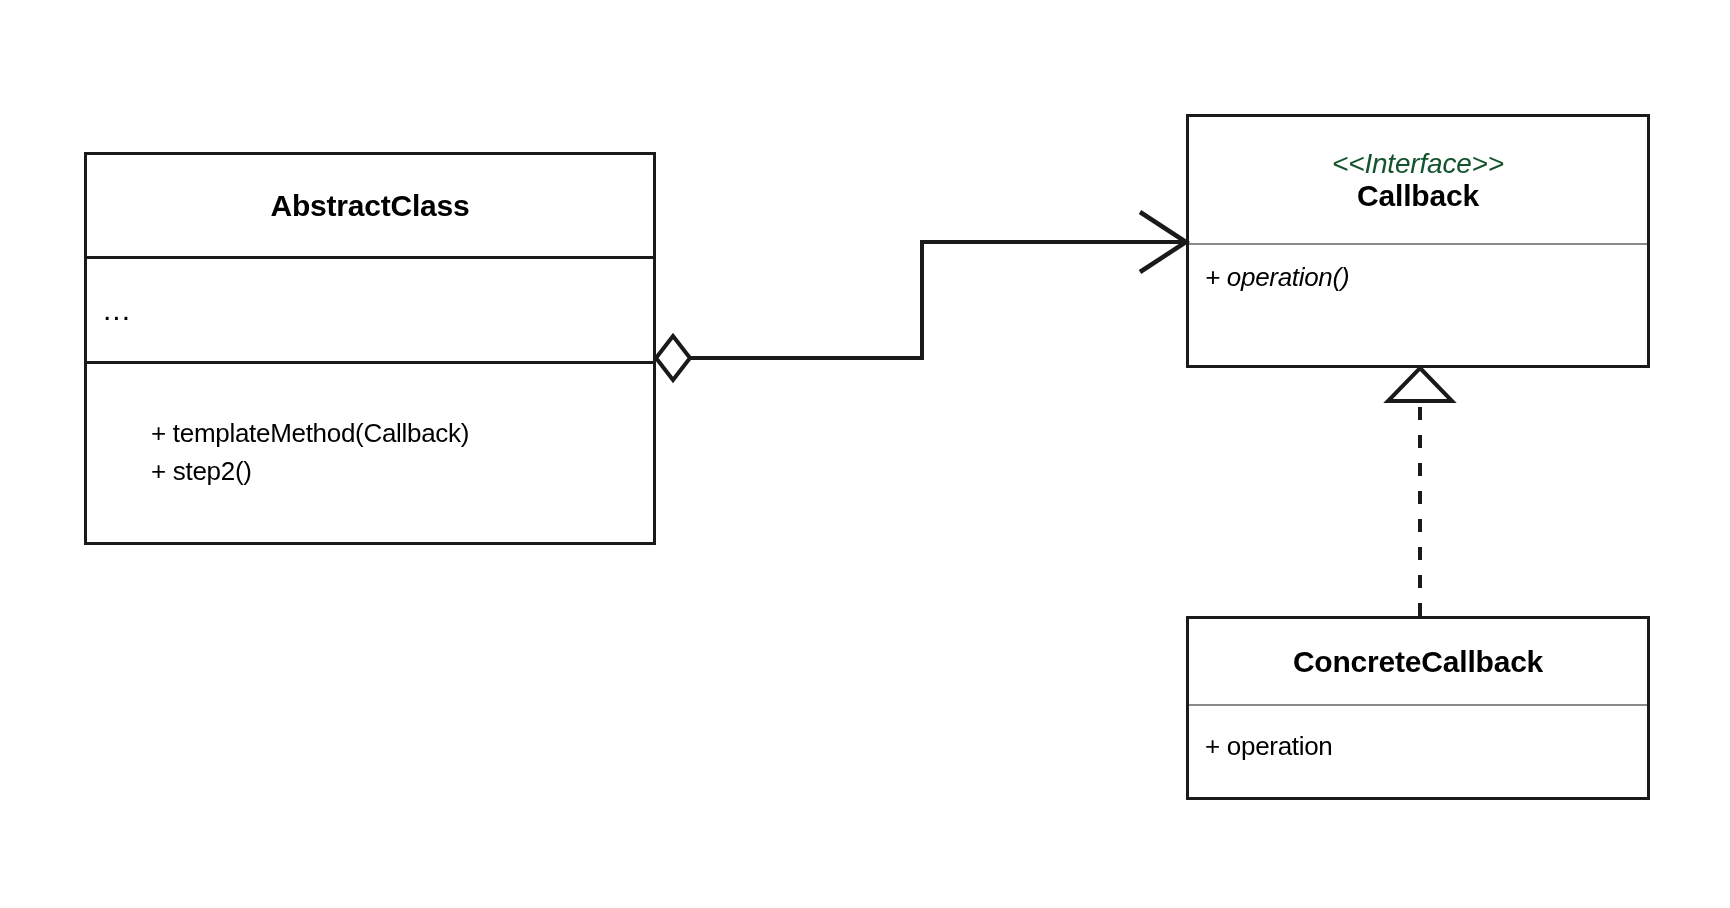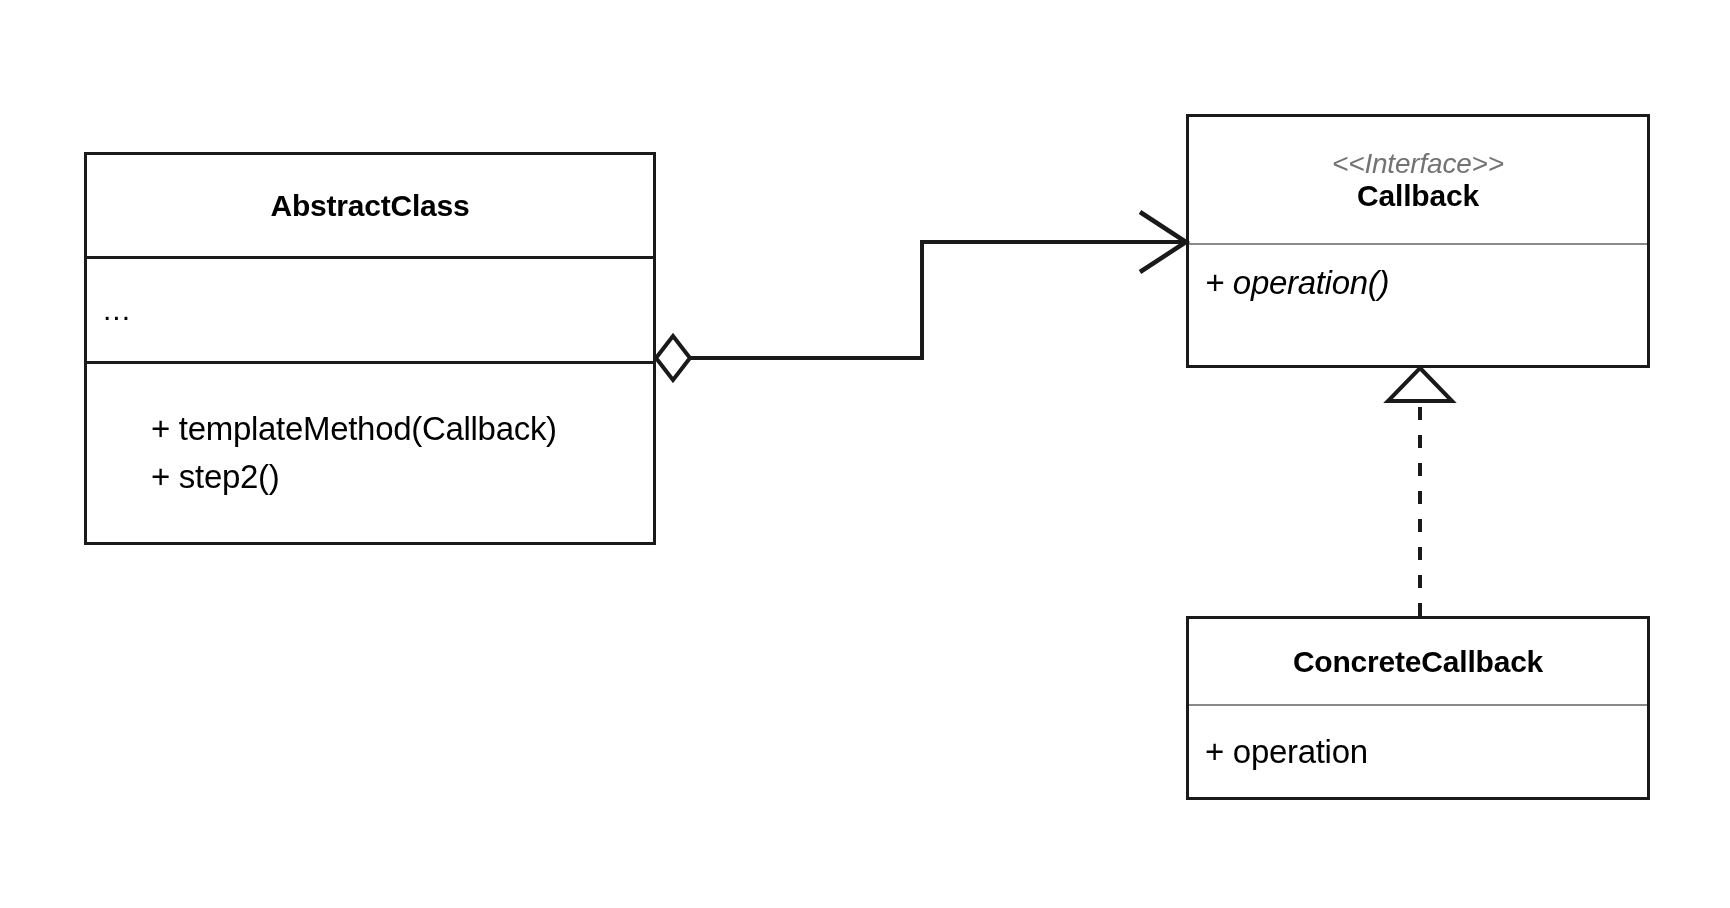--- a/index.html
+++ b/index.html
@@ -50,26 +50,26 @@
   .class-name {
     font-weight: bold;
     font-size: 30px;
     color: #000000;
     line-height: 1.12;
     letter-spacing: -0.2px;
   }
   .stereotype {
     font-style: italic;
     font-size: 28px;
-    color: #737373;
+    color: #14532d;
     line-height: 1.12;
     letter-spacing: -0.2px;
   }
   .member {
-    font-size: 33px;
+    font-size: 26px;
     color: #000000;
     line-height: 1.45;
     padding-left: 16px;
     white-space: nowrap;
     letter-spacing: -0.3px;
   }
   .member.italic { font-style: italic; }
   .ellipsis-row {
     font-size: 30px;
     color: #000000;

